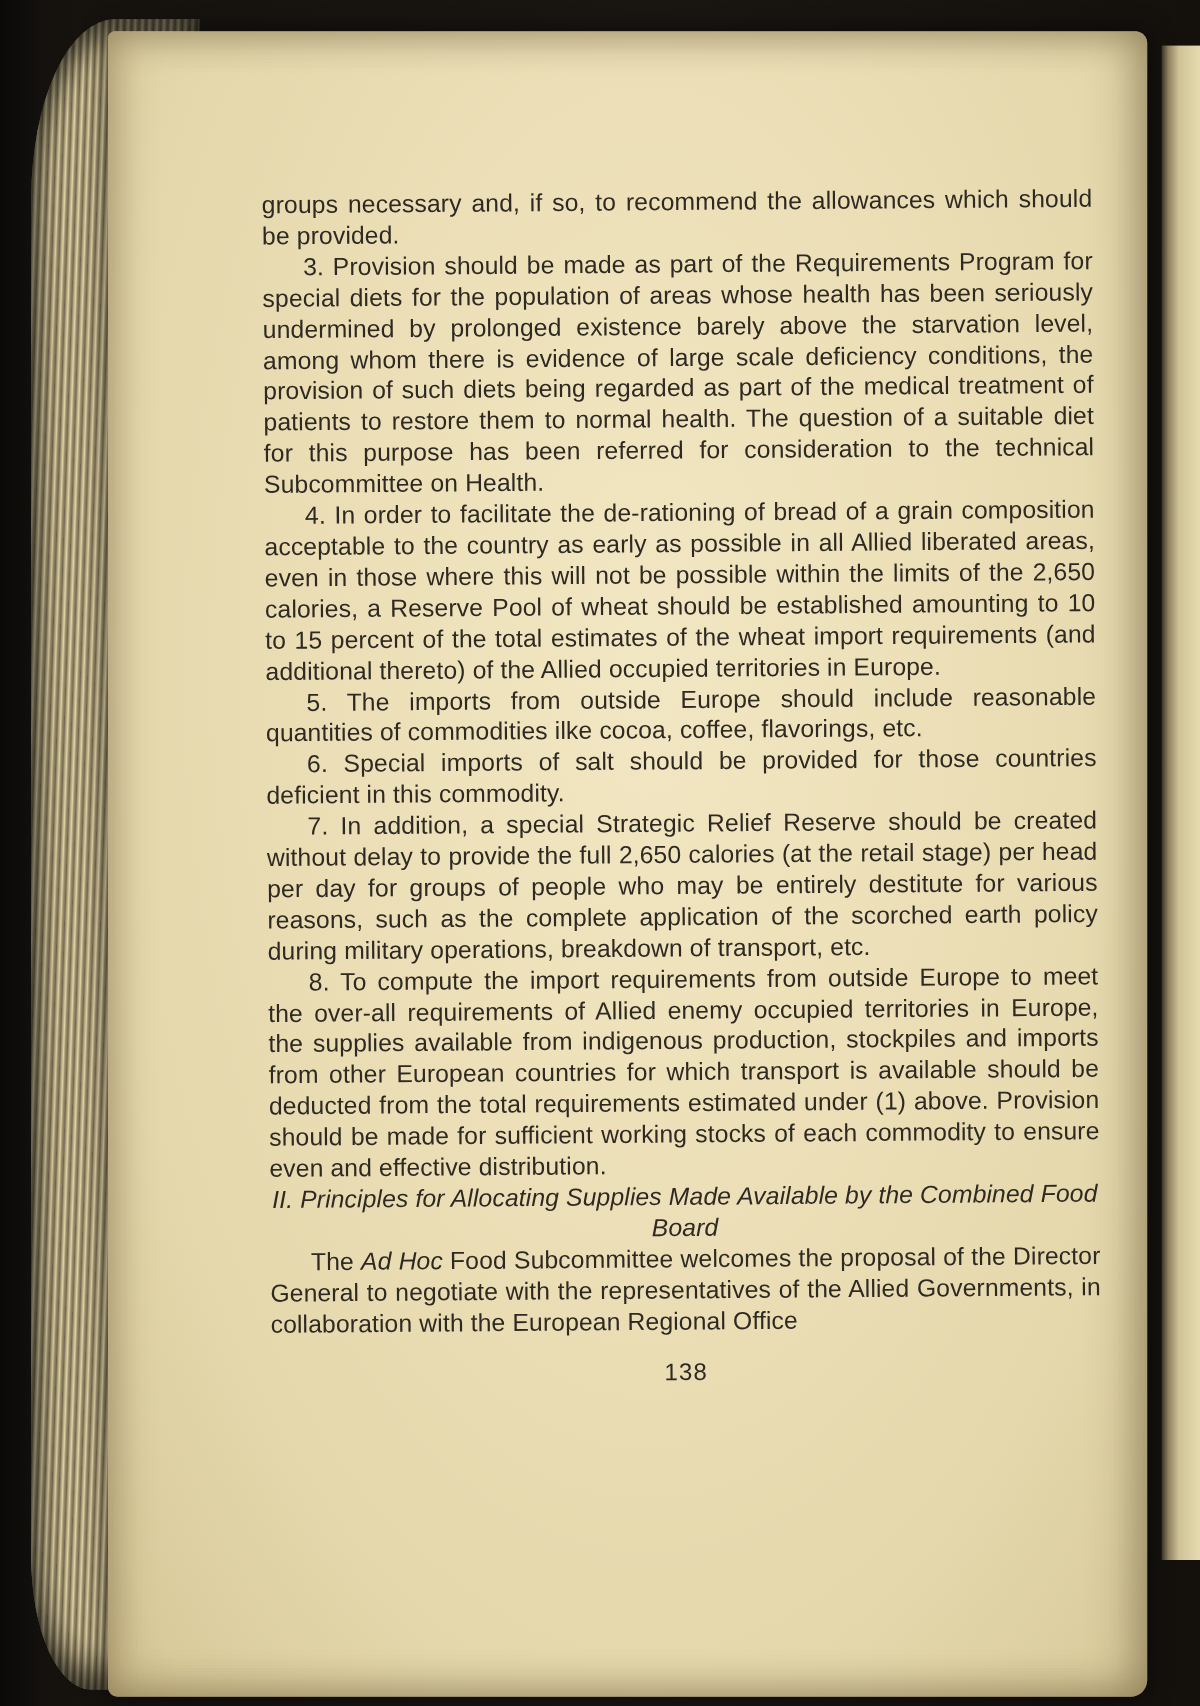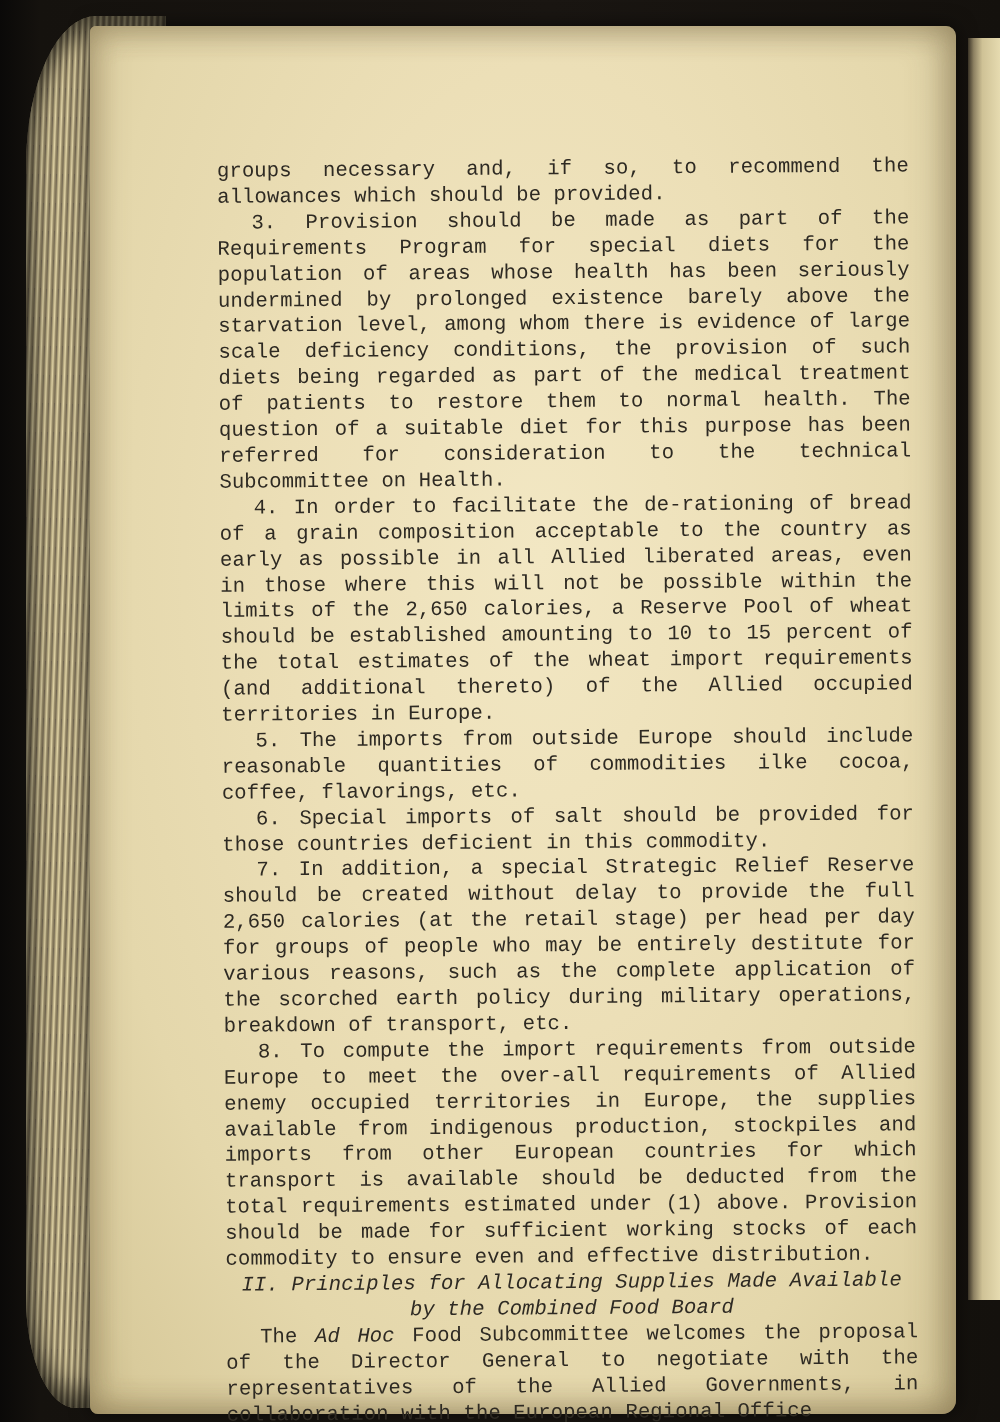--- a/index.html
+++ b/index.html
@@ -6,21 +6,21 @@
     margin: 0;
     padding: 0;
     background: #0d0c0a;
   }
   .scan {
     position: relative;
     width: 1000px;
     height: 1422px;
     overflow: hidden;
     background: linear-gradient(90deg, #0a0908 0%, #15120e 4%, #1a1612 55%, #14110d 100%);
-    font-family: Liberation Mono, monospace;
+    font-family: Liberation Sans, sans-serif;
   }
   
   .edge-stack {
     position: absolute;
     left: 26px;
     top: 16px;
     width: 140px;
     height: 1392px;
     border-radius: 70px 0 0 50px / 150px 0 0 110px;
     background: repeating-linear-gradient(

